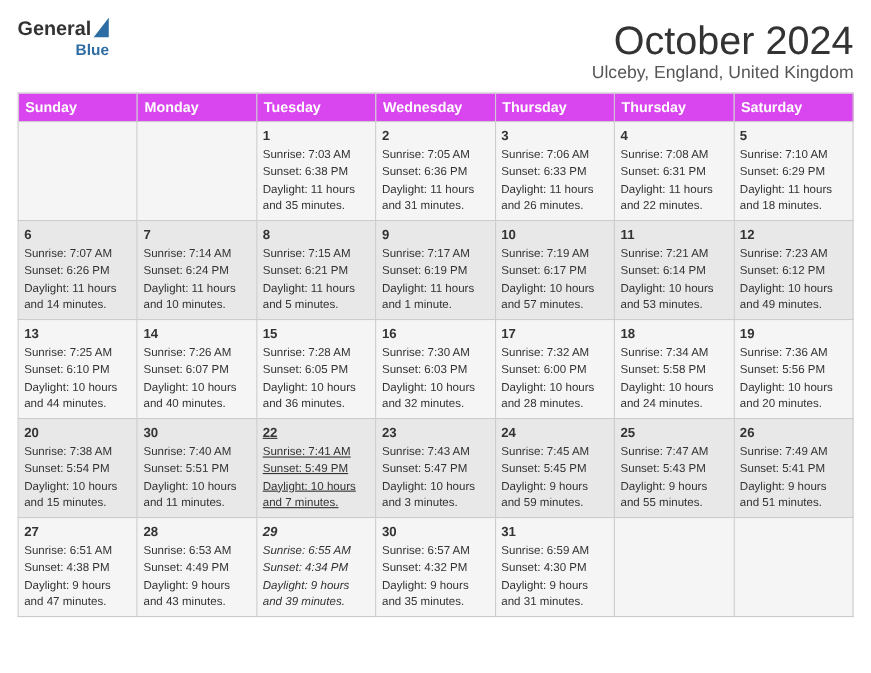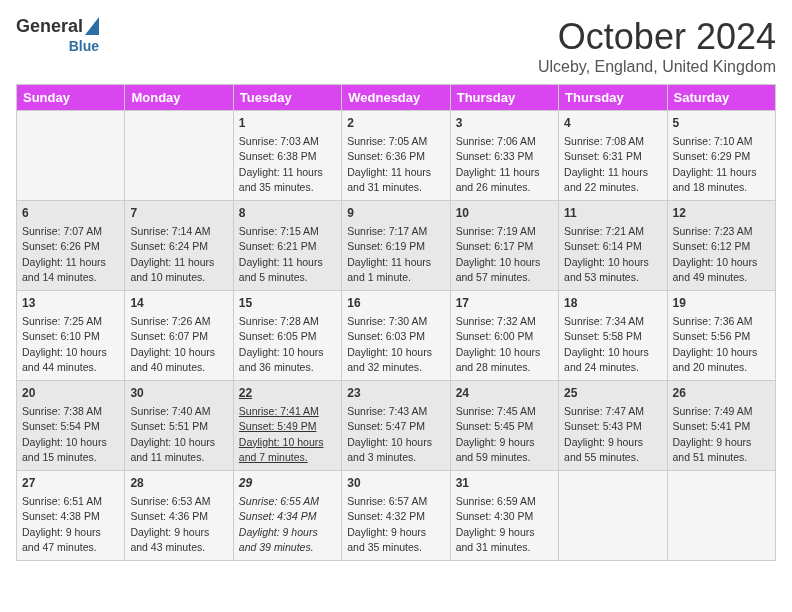--- a/index.html
+++ b/index.html
@@ -144,21 +144,21 @@
         <td style="height: 90px;"><span class="day-num">20</span><span class="cell-text">Sunrise: 7:38 AM</span><br><span class="cell-text">Sunset: 5:54 PM</span><br><span class="cell-text">Daylight: 10 hours and 15 minutes.</span></td>
         <td style="height: 90px;"><span class="day-num">30</span><span class="cell-text">Sunrise: 7:40 AM</span><br><span class="cell-text">Sunset: 5:51 PM</span><br><span class="cell-text">Daylight: 10 hours and 11 minutes.</span></td>
         <td style="height: 90px; text-decoration: underline;"><span class="day-num">22</span><span class="cell-text">Sunrise: 7:41 AM</span><br><span class="cell-text">Sunset: 5:49 PM</span><br><span class="cell-text">Daylight: 10 hours and 7 minutes.</span></td>
         <td style="height: 90px; margin-top: 40px;"><span class="day-num">23</span><span class="cell-text">Sunrise: 7:43 AM</span><br><span class="cell-text">Sunset: 5:47 PM</span><br><span class="cell-text">Daylight: 10 hours and 3 minutes.</span></td>
         <td style="height: 90px;"><span class="day-num">24</span><span class="cell-text">Sunrise: 7:45 AM</span><br><span class="cell-text">Sunset: 5:45 PM</span><br><span class="cell-text">Daylight: 9 hours and 59 minutes.</span></td>
         <td style="height: 90px;"><span class="day-num">25</span><span class="cell-text">Sunrise: 7:47 AM</span><br><span class="cell-text">Sunset: 5:43 PM</span><br><span class="cell-text">Daylight: 9 hours and 55 minutes.</span></td>
         <td style="height: 90px;"><span class="day-num">26</span><span class="cell-text">Sunrise: 7:49 AM</span><br><span class="cell-text">Sunset: 5:41 PM</span><br><span class="cell-text">Daylight: 9 hours and 51 minutes.</span></td>
       </tr>
       <tr>
         <td style="height: 90px;"><span class="day-num">27</span><span class="cell-text">Sunrise: 6:51 AM</span><br><span class="cell-text">Sunset: 4:38 PM</span><br><span class="cell-text">Daylight: 9 hours and 47 minutes.</span></td>
-        <td style="height: 90px;"><span class="day-num">28</span><span class="cell-text">Sunrise: 6:53 AM</span><br><span class="cell-text">Sunset: 4:36 PM</span><br><span class="cell-text">Daylight: 9 hours and 43 minutes.</span></td>
+        <td style="height: 90px;"><span class="day-num">28</span><span class="cell-text">Sunrise: 6:53 AM</span><br><span class="cell-text">Sunset: 4:49 PM</span><br><span class="cell-text">Daylight: 9 hours and 43 minutes.</span></td>
         <td style="height: 90px; font-style: italic;"><span class="day-num">29</span><span class="cell-text">Sunrise: 6:55 AM</span><br><span class="cell-text">Sunset: 4:34 PM</span><br><span class="cell-text">Daylight: 9 hours and 39 minutes.</span></td>
         <td style="height: 90px;"><span class="day-num">30</span><span class="cell-text">Sunrise: 6:57 AM</span><br><span class="cell-text">Sunset: 4:32 PM</span><br><span class="cell-text">Daylight: 9 hours and 35 minutes.</span></td>
         <td style="height: 90px;"><span class="day-num">31</span><span class="cell-text">Sunrise: 6:59 AM</span><br><span class="cell-text">Sunset: 4:30 PM</span><br><span class="cell-text">Daylight: 9 hours and 31 minutes.</span></td>
         <td style="height: 90px;"></td>
         <td style="height: 90px;"></td>
       </tr>
     </tbody>
 </table>
 
 </body></html>

